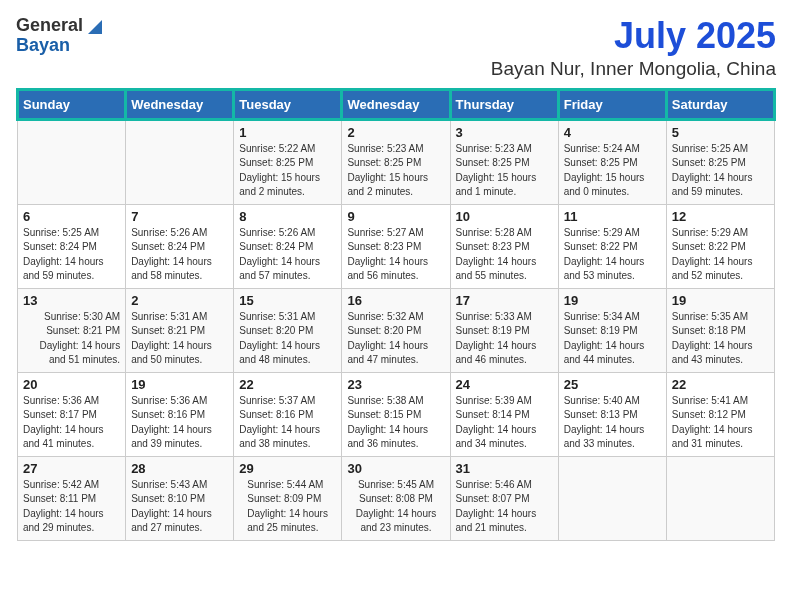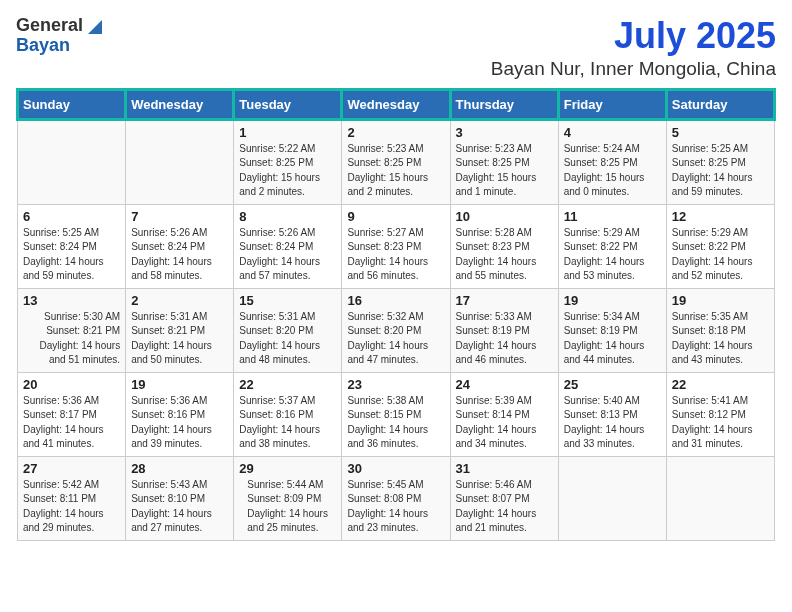--- a/index.html
+++ b/index.html
@@ -331,21 +331,21 @@
         </td>
         <td>
           <div class="day-number">29</div>
           <div class="day-info" style="white-space: pre-line; margin-left: 8px;">Sunrise: 5:44 AM
 Sunset: 8:09 PM
 Daylight: 14 hours
 and 25 minutes.</div>
         </td>
         <td>
           <div class="day-number">30</div>
-          <div class="day-info" style="white-space: pre-line;">Sunrise: 5:45 AM
+          <div class="day-info" style="white-space: pre-line; text-align: center;">Sunrise: 5:45 AM
 Sunset: 8:08 PM
 Daylight: 14 hours
 and 23 minutes.</div>
         </td>
         <td>
           <div class="day-number">31</div>
           <div class="day-info" style="white-space: pre-line;">Sunrise: 5:46 AM
 Sunset: 8:07 PM
 Daylight: 14 hours
 and 21 minutes.</div>

